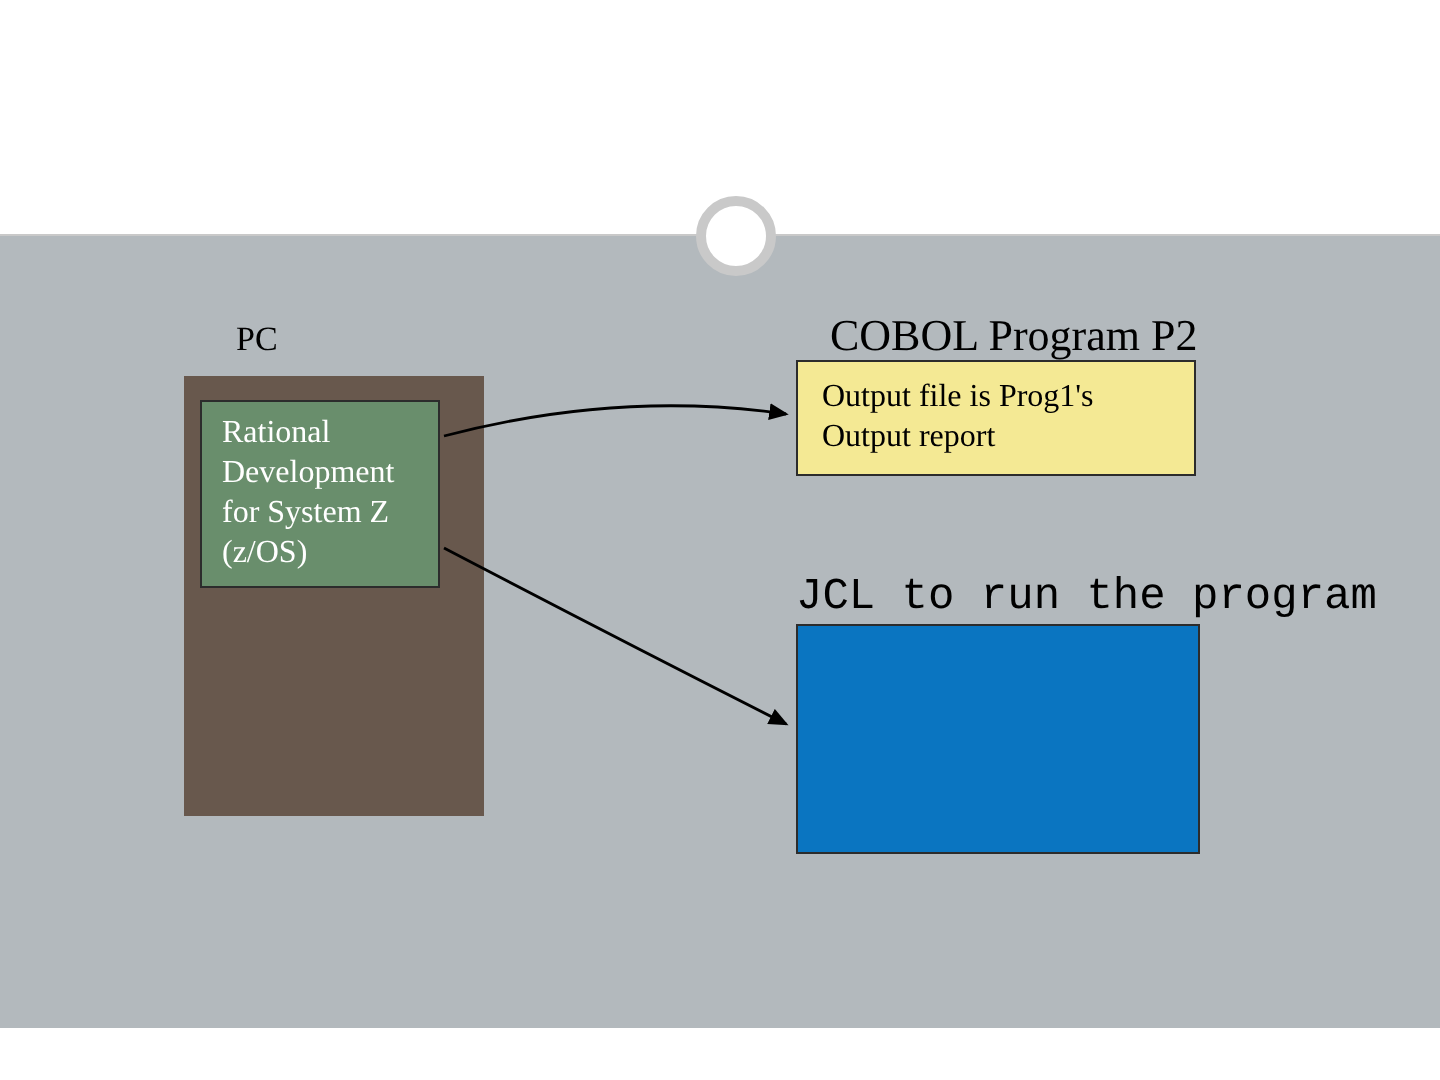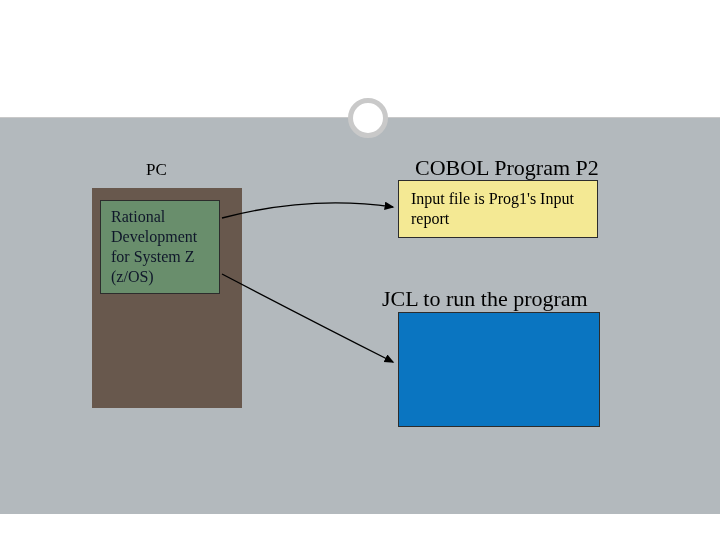--- a/index.html
+++ b/index.html
@@ -53,21 +53,21 @@
   .pc-box {
     position: absolute;
     background: #68584d;
   }
   .green-box {
     position: absolute;
     background: #698e6c;
     border: 1px solid #2c2c2c;
     padding: 6px 10px;
     font-size: 16px;
-    color: #0f172a;
+    color: #ffffff;
     line-height: 1.25;
   }
   .heading {
     position: absolute;
     font-size: 22px;
     color: #000;
   }
   .yellow-box {
     position: absolute;
     background: #f4e994;
@@ -92,31 +92,31 @@
   }
 </style>
 </head>
 <body>
 
 <div class="top-band"></div>
 <div class="body-band"></div>
 <div class="hr-line"></div>
 <div class="ring"></div>
 
-<div class="pc-label" style="top:160px; left:146px;">PC</div>
+<div class="pc-label" style="top:160px; left:118px;">PC</div>
 
 <div class="pc-box" style="top:188px; left:92px; width:150px; height:220px;"></div>
 
 <div class="green-box" style="top:200px; left:100px; width:120px;">Rational Development for System Z (z/OS)</div>
 
 <div class="heading" style="top:155px; left:415px;">COBOL Program P2</div>
 
-<div class="yellow-box" style="top:180px; left:398px; width:200px;">Input file is Prog1's Input report</div>
+<div class="yellow-box" style="top:180px; left:398px; width:200px;">Output file is Prog1's Output report</div>
 
-<div class="heading" style="top:286px; left:382px;">JCL to run the program</div>
+<div class="heading" style="top:286px; left:398px;font-family:Liberation Mono, monospace;">JCL to run the program</div>
 
 <div class="blue-box" style="top:312px; left:398px; width:202px; height:115px;"></div>
 
 <svg class="arrows">
   <defs>
     <marker id="arrowhead" markerWidth="8" markerHeight="8" refX="6" refY="3" orient="auto">
       <path d="M0,0 L7,3 L0,6 Z" fill="#000"></path>
     </marker>
   </defs>
   <path d="M 222 218 Q 310 195 393 207" stroke="#000" stroke-width="1.4" fill="none" marker-end="url(#arrowhead)"></path>

